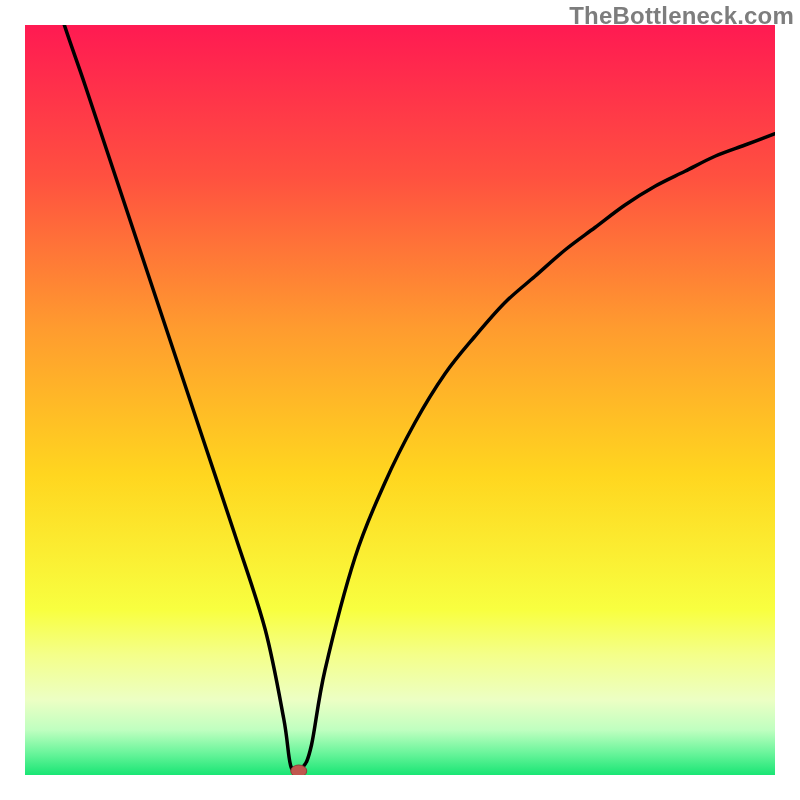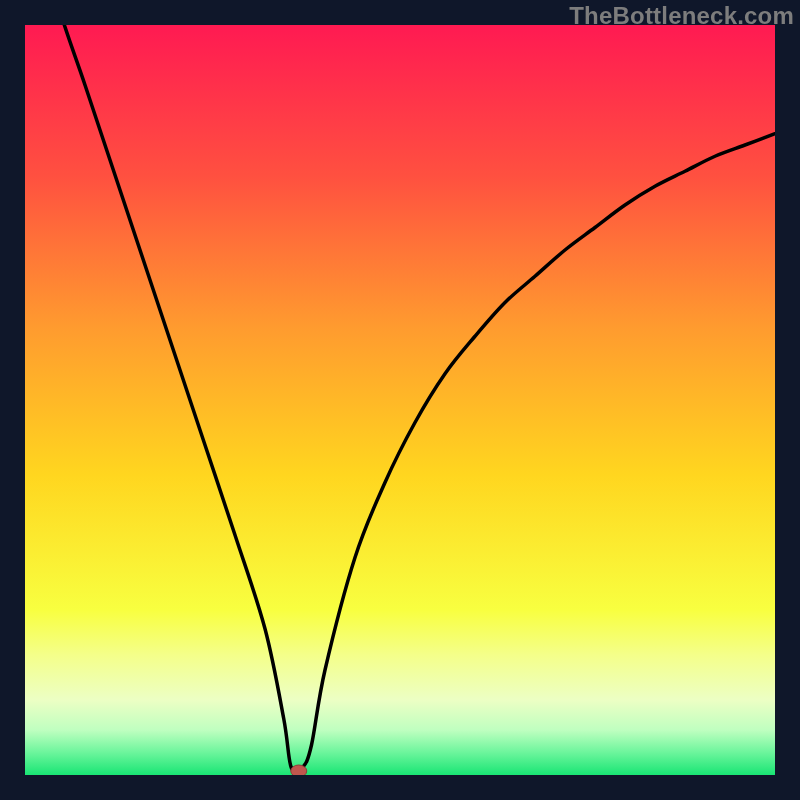--- a/index.html
+++ b/index.html
@@ -1,21 +1,21 @@
 <!DOCTYPE html>
 <html><head>
 <meta charset="utf-8">
 <style>
   * { margin: 0; padding: 0; box-sizing: border-box; }
   html, body { width: 800px; height: 800px; overflow: hidden; background: #000; }
   .stage {
     position: relative;
     width: 800px;
     height: 800px;
-    background: #0f172a;
+    background: #ffffff;
   }
   .watermark {
     position: absolute;
     top: 2px;
     right: 6px;
     font-family: Arial, Helvetica, sans-serif;
     font-size: 24px;
     font-weight: 600;
     color: #7d7d7d;
     letter-spacing: 0.2px;

